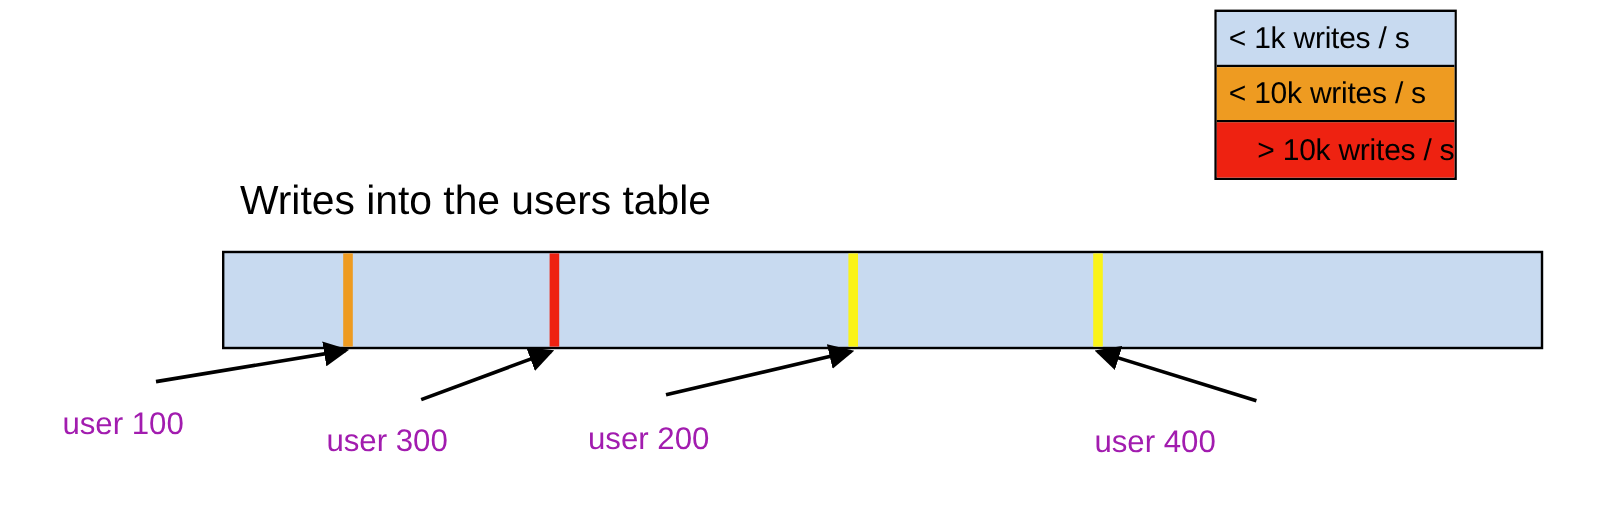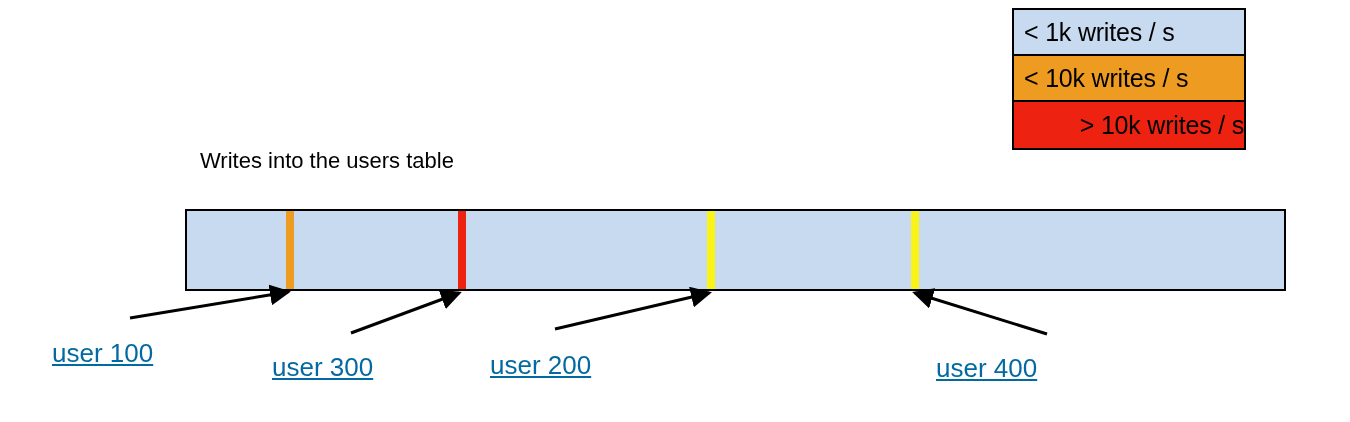--- a/index.html
+++ b/index.html
@@ -16,21 +16,21 @@
     height: 422px;
     background: #ffffff;
     overflow: hidden;
   }
 
   
   #legend {
     position: absolute;
     left: 1012px;
     top: 8px;
-    width: 234px;
+    width: 202px;
     border: 2px solid #000000;
     box-sizing: border-box;
   }
   .legend-row {
     height: 46px;
     box-sizing: border-box;
     border-bottom: 2px solid #000000;
     display: flex;
     align-items: center;
     padding-left: 10px;
@@ -39,21 +39,21 @@
     white-space: nowrap;
     letter-spacing: -0.2px;
   }
   .legend-row:last-child { border-bottom: none; }
 
   
   #chart-title {
     position: absolute;
     left: 200px;
     top: 148px;
-    font-size: 22px;
+    font-size: 34px;
     color: #000000;
     white-space: nowrap;
   }
 
   
   #bar {
     position: absolute;
     left: 185px;
     top: 209px;
     width: 1101px;
@@ -74,23 +74,22 @@
     position: absolute;
     left: 0;
     top: 0;
     width: 1350px;
     height: 422px;
     pointer-events: none;
   }
   .point-label {
     position: absolute;
     font-size: 26px;
-    color: #0369a1;
+    color: #a21caf;
     white-space: nowrap;
-    text-decoration: underline;
   }
 </style>
 </head>
 <body>
 
 <div id="canvas">
 
   <div id="legend">
     <div class="legend-row" style="background:#c8daf0;">
       <span>&lt; 1k writes / s</span>
@@ -120,15 +119,15 @@
     </defs>
     <line x1="130" y1="318" x2="288" y2="292" stroke="#000000" stroke-width="3" marker-end="url(#arrowhead)"></line>
     <line x1="351" y1="333" x2="459" y2="293" stroke="#000000" stroke-width="3" marker-end="url(#arrowhead)"></line>
     <line x1="555" y1="329" x2="709" y2="293" stroke="#000000" stroke-width="3" marker-end="url(#arrowhead)"></line>
     <line x1="1047" y1="334" x2="915" y2="293" stroke="#000000" stroke-width="3" marker-end="url(#arrowhead)"></line>
   </svg>
 
   <div class="point-label" style="left:52px;  top:338px;">user 100</div>
   <div class="point-label" style="left:272px; top:352px;">user 300</div>
   <div class="point-label" style="left:490px; top:350px;">user 200</div>
-  <div class="point-label" style="left:936px; top:353px;">user 400</div>
+  <div class="point-label" style="left:912px; top:353px;">user 400</div>
 
 </div>
 
 </body></html>

